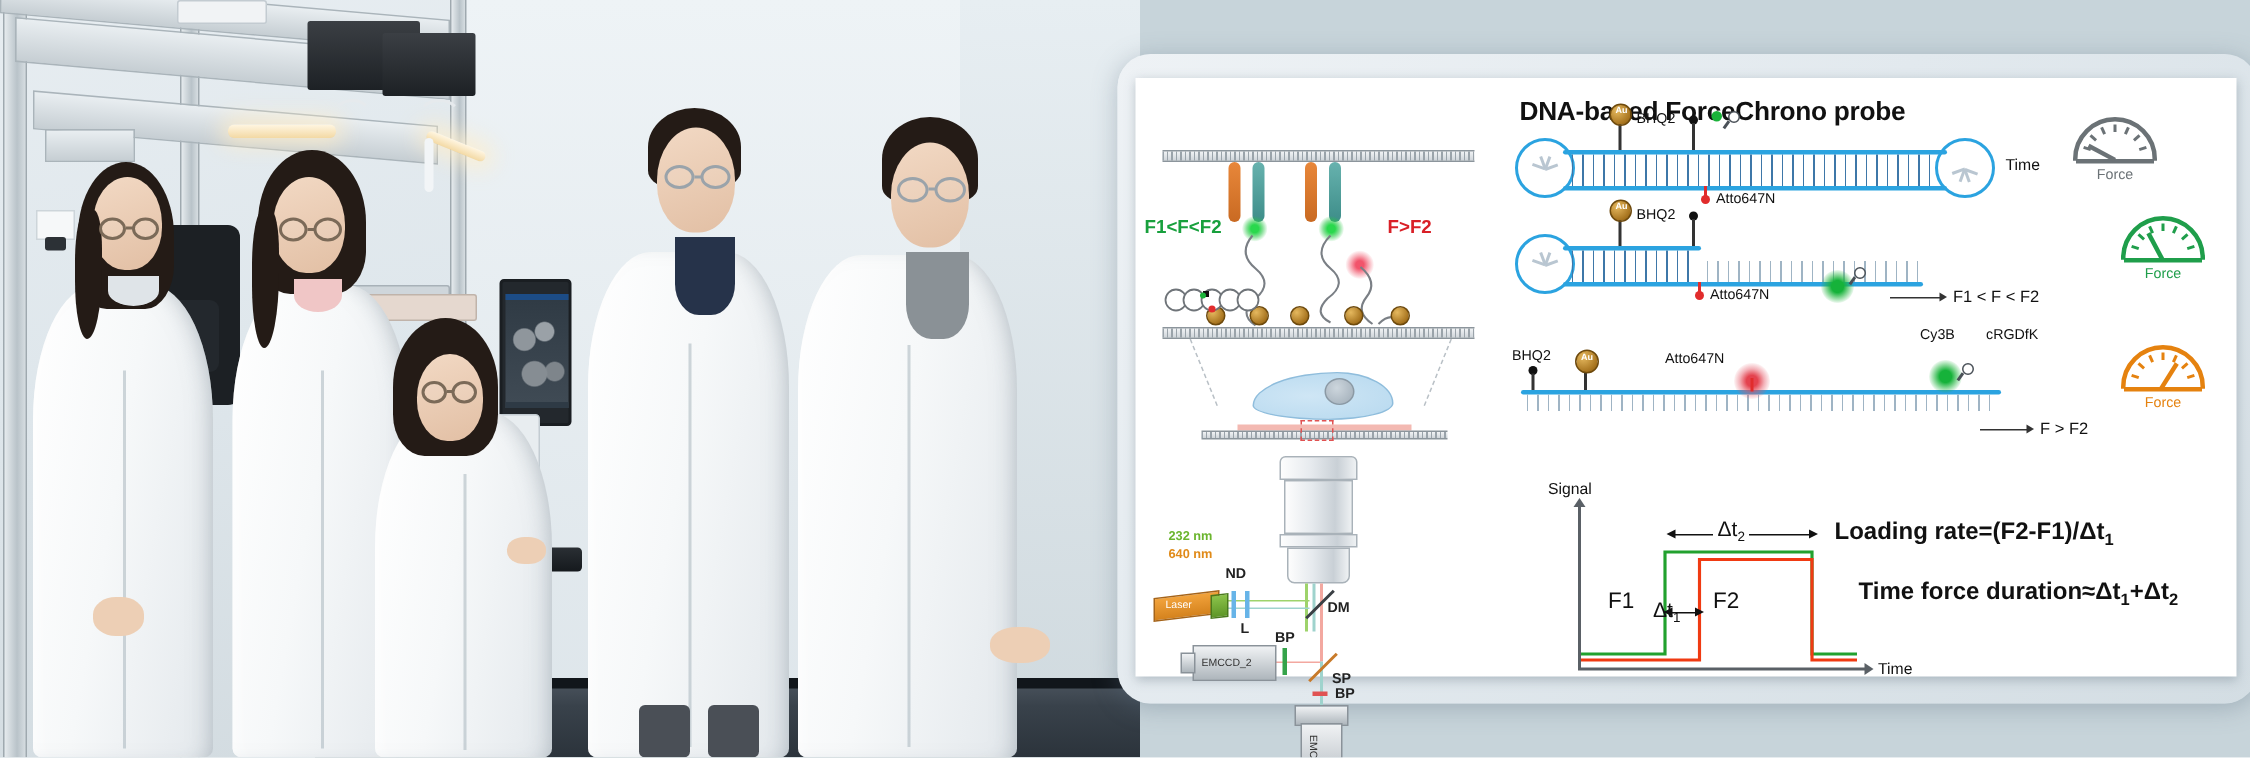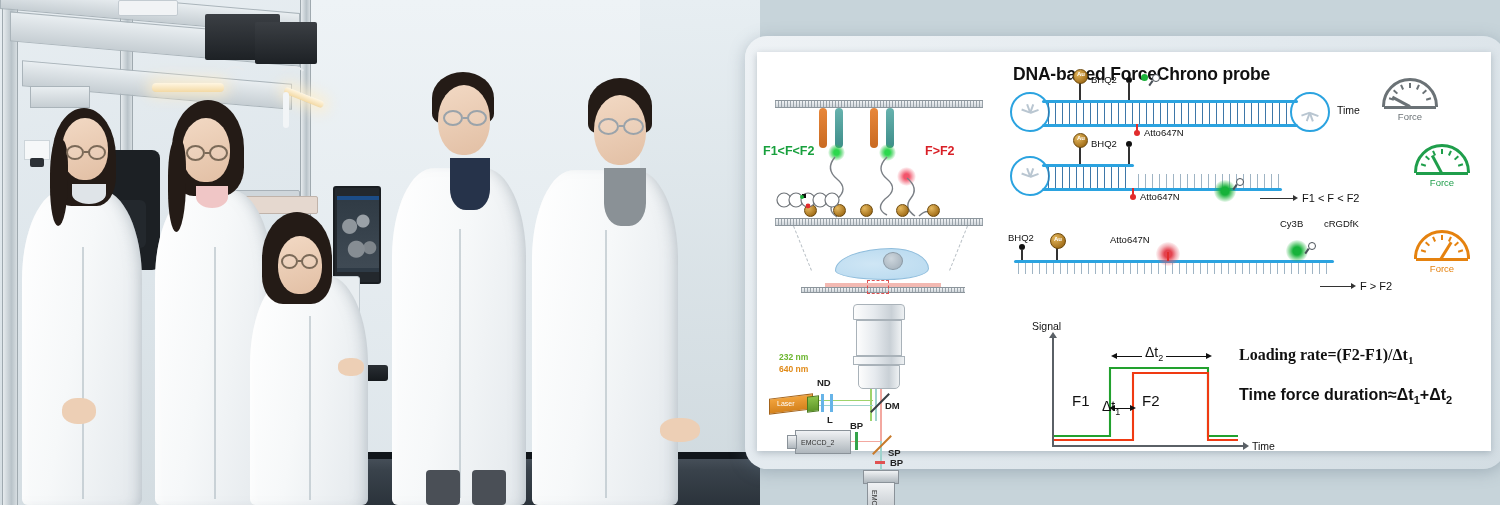--- a/index.html
+++ b/index.html
@@ -664,21 +664,21 @@
         <div class="dim-head-l" style="left:79px;top:85px;"></div>
         <div class="dim-head-r" style="left:100px;top:85px;"></div>
         <div class="dt-lbl" style="left:72px;top:78px;"><span>Δt</span><sub>1</sub></div>
 
         <div class="dim-line" style="left:86px;top:36px;width:90px;"></div>
         <div class="dim-head-l" style="left:81px;top:33px;"></div>
         <div class="dim-head-r" style="left:176px;top:33px;"></div>
         <div class="dt-lbl" style="left:112px;top:24px;background:#fff;padding:0 3px;"><span>Δt</span><sub>2</sub></div>
       </div>
 
-      <div class="equation" style="left:482px;top:294px;font-family:Liberation Serif, serif;">
+      <div class="equation" style="left:466px;top:294px;">
         <span>Loading rate=(F2-F1)/Δt</span><sub>1</sub>
       </div>
       <div class="equation" style="left:482px;top:334px;">
         <span>Time force duration≈Δt</span><sub>1</sub><span>+Δt</span><sub>2</sub>
       </div>
 
     </div>
   </div>
 </div>
 

